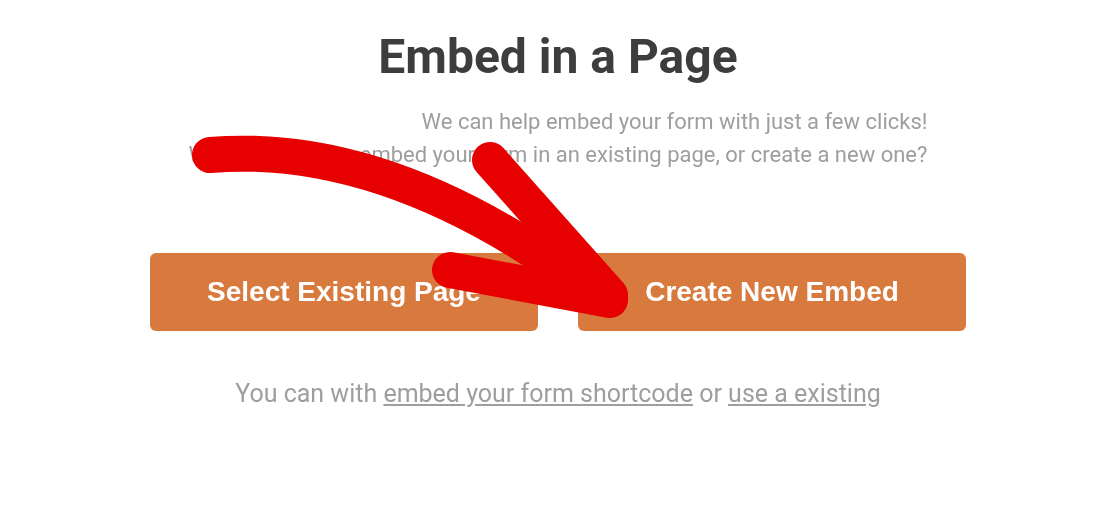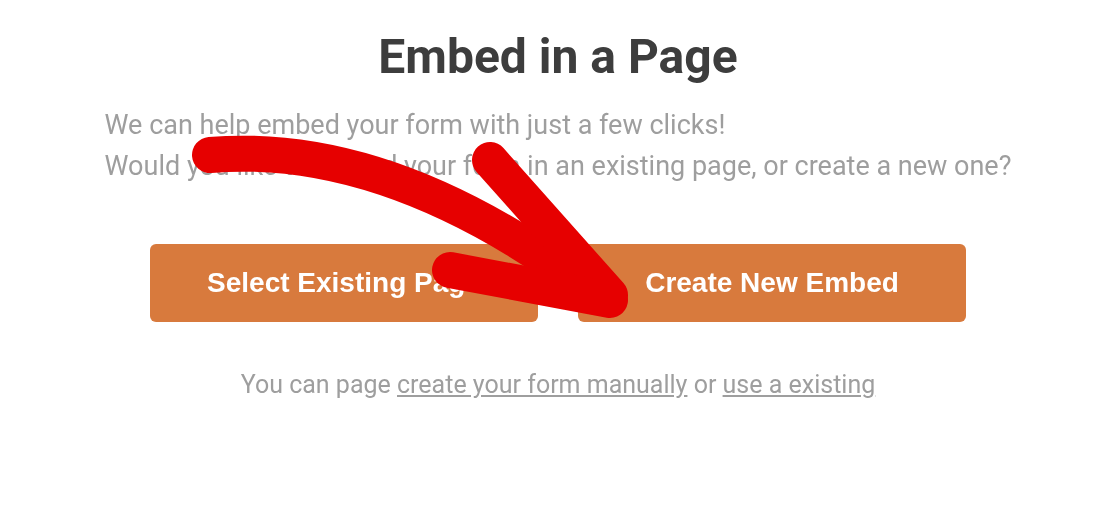--- a/index.html
+++ b/index.html
@@ -19,26 +19,26 @@
       position: relative;
     }
     .title {
       font-size: 48px;
       font-weight: 700;
       color: #3d3d3d;
       text-align: left;
       margin-bottom: 20px;
     }
     .description {
-      font-size: 27px;
+      font-size: 22px;
       color: #9e9e9e;
-      text-align: left;
+      text-align: right;
       line-height: 1.5;
       max-width: 980px;
-      margin-bottom: 58px;
+      margin-bottom: 82px;
     }
     .button-row {
       display: flex;
       gap: 40px;
       margin-bottom: 48px;
     }
     .btn {
       background: #d87a3d;
       color: #ffffff;
       font-size: 28px;
@@ -77,21 +77,21 @@
   <span>We can help embed your form with just a few clicks!</span><br>
   <span>Would you like to embed your form in an existing page, or create a new one?</span>
 </p>
 
 <div class="button-row">
   <button class="btn">Select Existing Page</button>
   <button class="btn">Create New Embed</button>
 </div>
 
 <p class="footer-text">
-  <span>You can page </span><a class="link">create your form manually</a><span> or </span><a class="link">use a existing</a>
+  <span>You can with </span><a class="link">embed your form shortcode</a><span> or </span><a class="link">use a existing</a>
 </p>
 
 <svg class="arrow-overlay" width="520" height="260" viewBox="0 0 520 260">
   <g stroke="#e60000" stroke-width="36" stroke-linecap="round" fill="none">
     <path d="M 60 55 Q 240 40 440 190"></path>
     <path d="M 340 60 L 460 195"></path>
     <path d="M 300 170 L 460 200"></path>
   </g>
 </svg>
 

